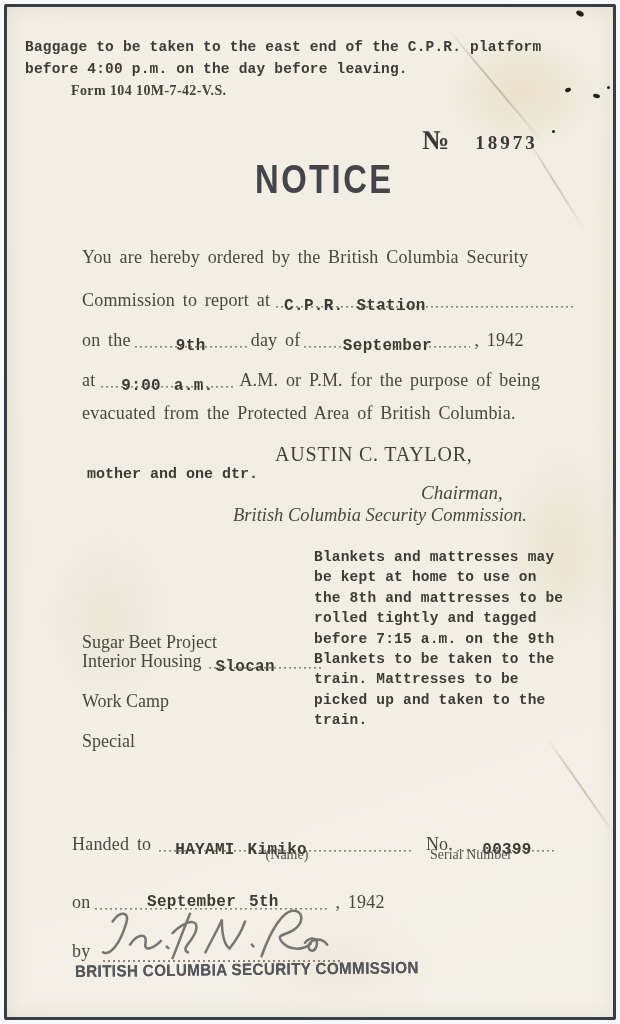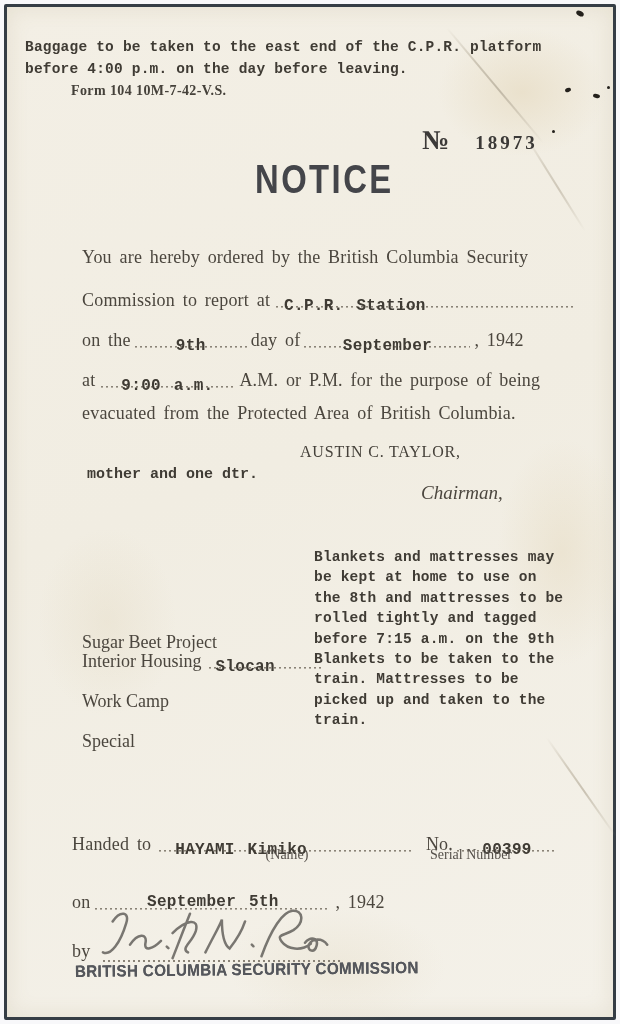--- a/index.html
+++ b/index.html
@@ -21,21 +21,21 @@
   .title{left:248px;top:150px;font-size:40px;font-weight:700;letter-spacing:3px;color:#44454a;
     transform:scaleX(.82);transform-origin:left top;}
   .bodyline{font-size:18px;word-spacing:3px;letter-spacing:.2px;}
   .row{display:flex;align-items:flex-end;}
   .field{position:relative;display:flex;align-items:flex-end;justify-content:flex-start;
     background-image:repeating-linear-gradient(90deg,#8a8377 0 1.8px,transparent 1.8px 5px);
     background-size:100% 1.6px;background-position:left bottom 3px;background-repeat:no-repeat;}
   .typed{font-size:16px;transform:translateY(4px);letter-spacing:.3px;}
   .grow{flex:1;}
   .lbl{white-space:nowrap;}
-  .sig-name{left:293px;top:436px;font-size:16px;letter-spacing:.8px;color:#45413a;}
+  .sig-name{left:268px;top:436px;font-size:20px;letter-spacing:.8px;color:#45413a;}
   .sig-ann{left:80px;top:459px;font-size:15px;}
   .sig-role{left:414px;top:475px;font-size:19px;font-style:italic;}
   .sig-org{left:226px;top:498px;font-size:18.5px;font-style:italic;}
   .note{left:307px;top:540px;font-size:14.5px;line-height:20.4px;letter-spacing:.2px;}
   .dest{left:75px;width:240px;height:26px;}
   .dest .lbl{font-size:18px;margin-right:8px;}
   .caption{font-size:14px;color:#55504a;}
   .stamp{left:68px;top:955px;font-size:16.5px;font-weight:700;letter-spacing:.4px;color:#55575c;
     transform:scaleX(.92) rotate(-.6deg);transform-origin:left bottom;
     text-shadow:0 0 .6px #5a5c60;white-space:nowrap;}
@@ -104,20 +104,21 @@
         <span class="mono typed">9:00 a.m.</span>
       </span>
       <span class="lbl">A.M. or P.M. for the purpose of being</span>
     </div>
 
     <div class="abs serif bodyline" style="left:75px;top:396px;">evacuated from the Protected Area of British Columbia.</div>
 
     <div class="abs serif sig-name">AUSTIN C. TAYLOR,</div>
     <div class="abs mono sig-ann">mother and one dtr.</div>
     <div class="abs serif sig-role">Chairman,</div>
+    <div class="abs serif sig-org">British Columbia Security Commission.</div>
 
     <div class="abs note mono pre">Blankets and mattresses may
 be kept at home to use on
 the 8th and mattresses to be
 rolled tightly and tagged
 before 7:15 a.m. on the 9th
 Blankets to be taken to the
 train. Mattresses to be
 picked up and taken to the
 train.</div>

